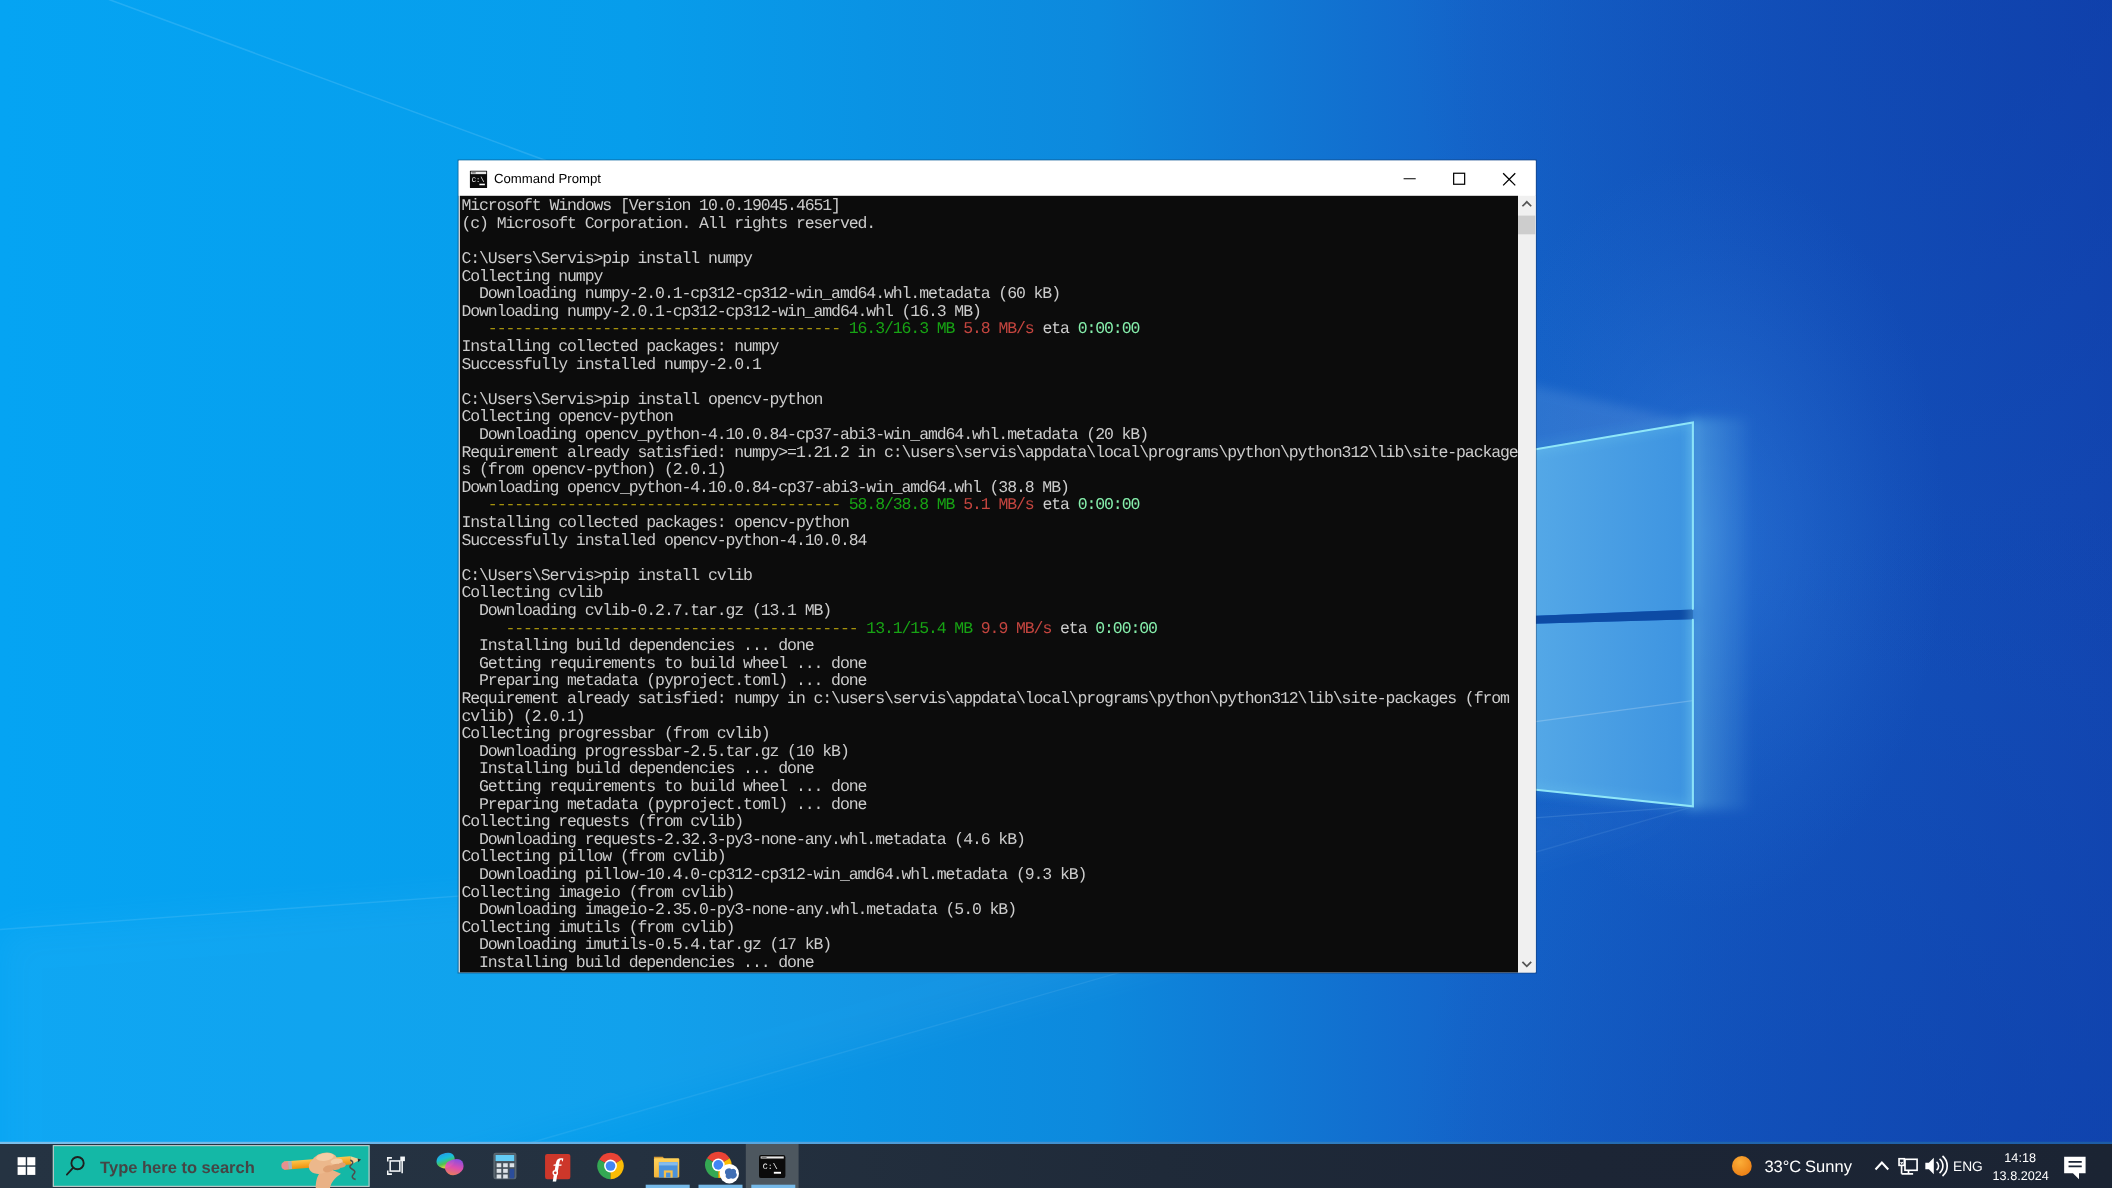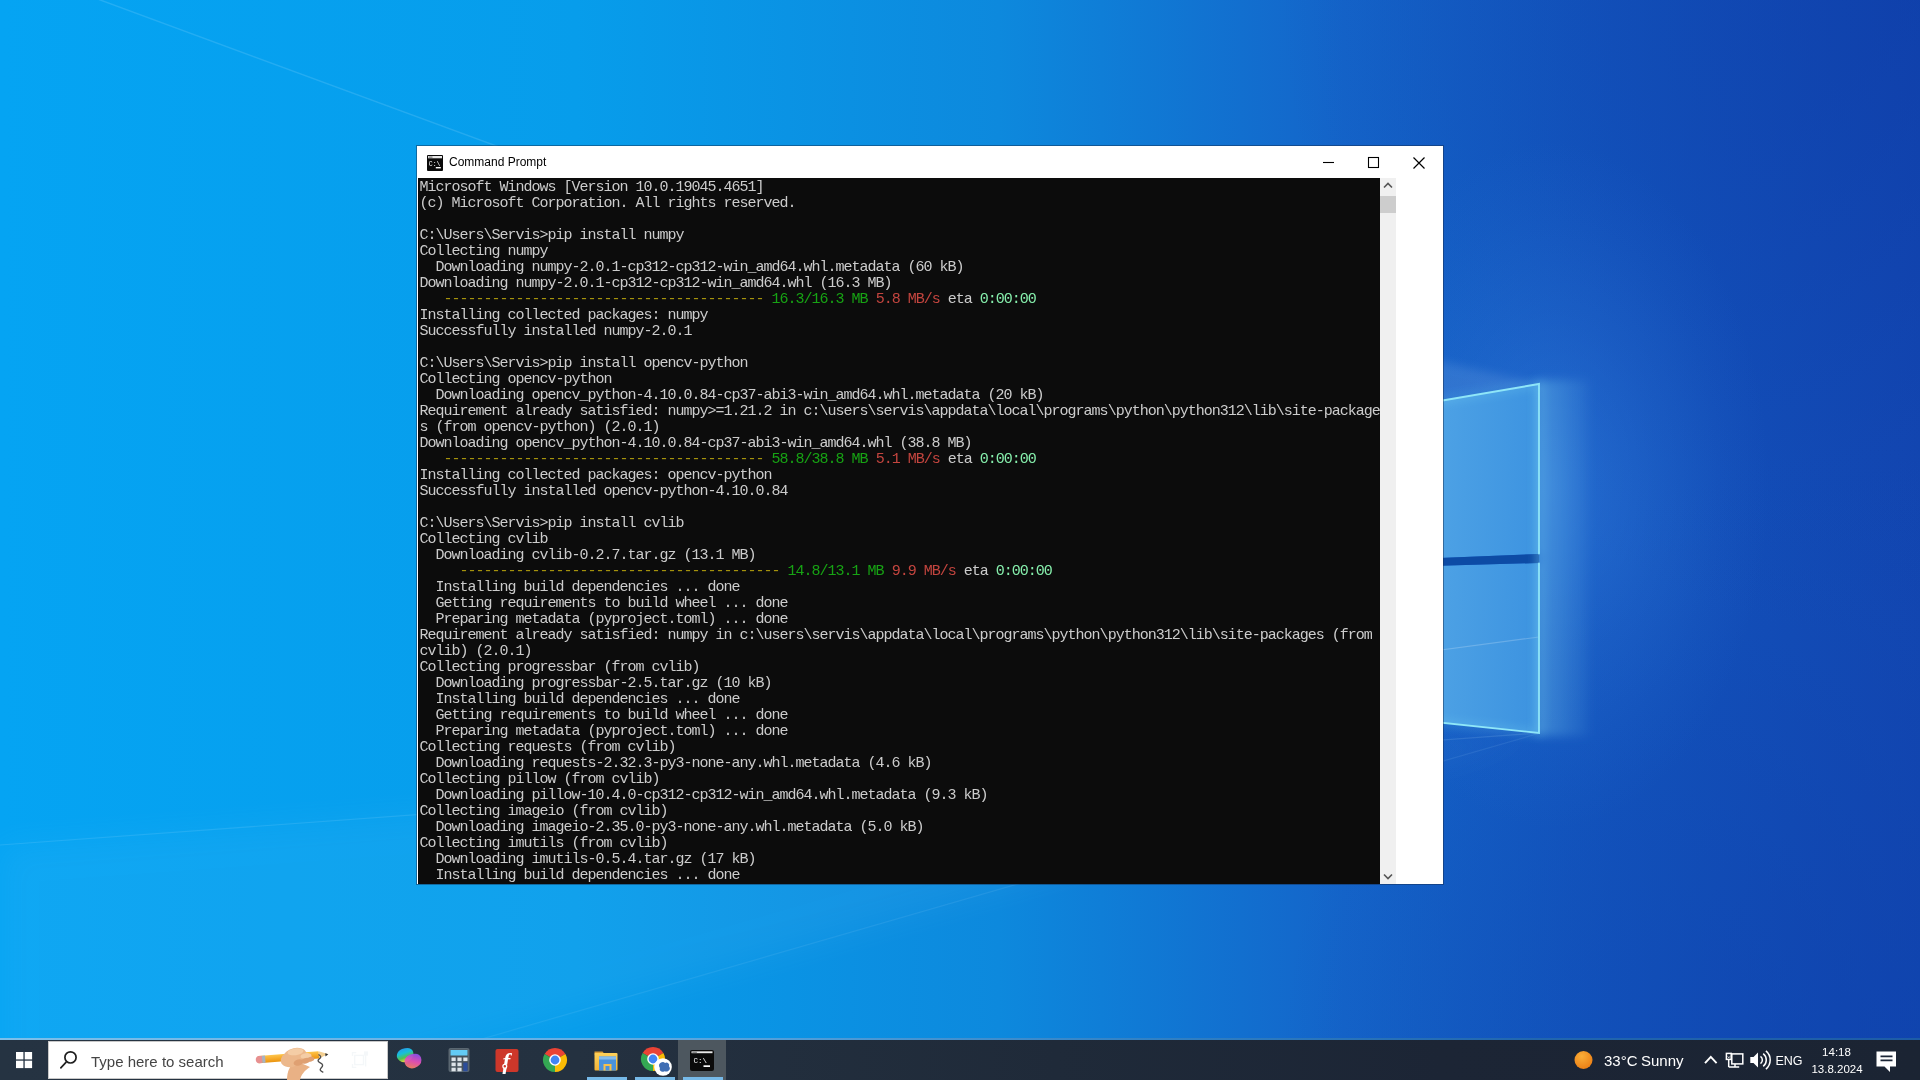--- a/index.html
+++ b/index.html
@@ -1,29 +1,29 @@
 <!DOCTYPE html>
 <html><head>
 <meta charset="utf-8">
 <style>
 html,body{margin:0;padding:0;background:#000;}
 #desk{position:relative;width:1920px;height:1080px;overflow:hidden;font-family:"Liberation Sans",sans-serif;}
 #bg{position:absolute;left:0;top:0;}
-#win{position:absolute;left:417px;top:146px;width:979px;height:738px;background:#fff;box-shadow:0 0 0 1px rgba(20,40,70,.45);padding-left:47px;}
+#win{position:absolute;left:417px;top:146px;width:979px;height:738px;background:#fff;box-shadow:0 0 0 1px rgba(20,40,70,.45);}
 #titlebar{position:absolute;left:0;top:0;width:100%;height:32px;background:#ffffff;}
 #title-ico{position:absolute;left:10px;top:9px;}
 #title-txt{position:absolute;left:32px;top:9px;font-size:12px;color:#000;}
 #capbtns{position:absolute;right:0;top:0;}
 #console{position:absolute;left:1px;top:32px;width:962px;height:706px;background:#0c0c0c;overflow:hidden;text-decoration:underline;}
 #contxt{position:absolute;left:1.5px;top:2px;margin:0;font-family:"Liberation Mono",monospace;font-size:15px;line-height:16px;letter-spacing:-1px;color:#cccccc;white-space:pre;}
 #sbar{position:absolute;left:963px;top:32px;width:16px;height:706px;background:#f0f0f0;}
 #taskbar{position:absolute;left:0;top:1040px;width:1920px;height:40px;background:linear-gradient(90deg,#253342 0%,#243140 30%,#1f2a39 55%,#1c2535 75%,#1b2433 100%);}
 #tbtopline{position:absolute;left:0;top:1038px;width:1920px;height:2px;background:linear-gradient(90deg,#7dbfe9 0%,#64aee3 30%,#3181c4 60%,#2166ae 80%,#1d5ca6 100%);}
 .tico{position:absolute;top:1040px;}
-#searchbox{position:absolute;left:48px;top:1041px;width:340px;height:38px;background:#ffffff;border:1px solid #c8c8c8;box-sizing:border-box;}
+#searchbox{position:absolute;left:48px;top:1041px;width:288px;height:38px;background:#14b8a6;border:1px solid #c8c8c8;box-sizing:border-box;font-weight:bold;}
 #searchtxt{position:absolute;left:42px;top:11px;font-size:15px;color:#454545;}
 #cmdbtn{position:absolute;left:678px;top:1040px;width:48px;height:40px;background:#4d575f;}
 .uline{position:absolute;top:1077px;height:3px;background:#76b9e8;}
 #contxt .y{color:#a5920c;}
 #contxt .g{color:#17a314;margin-top:48px;}
 #contxt .r{color:#c4453f;}
 #contxt .b{color:#86efac;}
 </style>
 </head>
 <body>
@@ -130,21 +130,21 @@
 Requirement already satisfied: numpy&gt;=1.21.2 in c:\users\servis\appdata\local\programs\python\python312\lib\site-package
 s (from opencv-python) (2.0.1)
 Downloading opencv_python-4.10.0.84-cp37-abi3-win_amd64.whl (38.8 MB)
    <span class="y">----------------------------------------</span> <span class="g">58.8/38.8 MB</span> <span class="r">5.1 MB/s</span> eta <span class="b">0:00:00</span>
 Installing collected packages: opencv-python
 Successfully installed opencv-python-4.10.0.84
 
 C:\Users\Servis&gt;pip install cvlib
 Collecting cvlib
   Downloading cvlib-0.2.7.tar.gz (13.1 MB)
-     <span class="y">----------------------------------------</span> <span class="g">14.8/13.1 MB</span> <span class="r">9.9 MB/s</span> eta <span class="b">0:00:00</span>
+     <span class="y">----------------------------------------</span> <span class="g">13.1/15.4 MB</span> <span class="r">9.9 MB/s</span> eta <span class="b">0:00:00</span>
   Installing build dependencies ... done
   Getting requirements to build wheel ... done
   Preparing metadata (pyproject.toml) ... done
 Requirement already satisfied: numpy in c:\users\servis\appdata\local\programs\python\python312\lib\site-packages (from
 cvlib) (2.0.1)
 Collecting progressbar (from cvlib)
   Downloading progressbar-2.5.tar.gz (10 kB)
   Installing build dependencies ... done
   Getting requirements to build wheel ... done
   Preparing metadata (pyproject.toml) ... done

